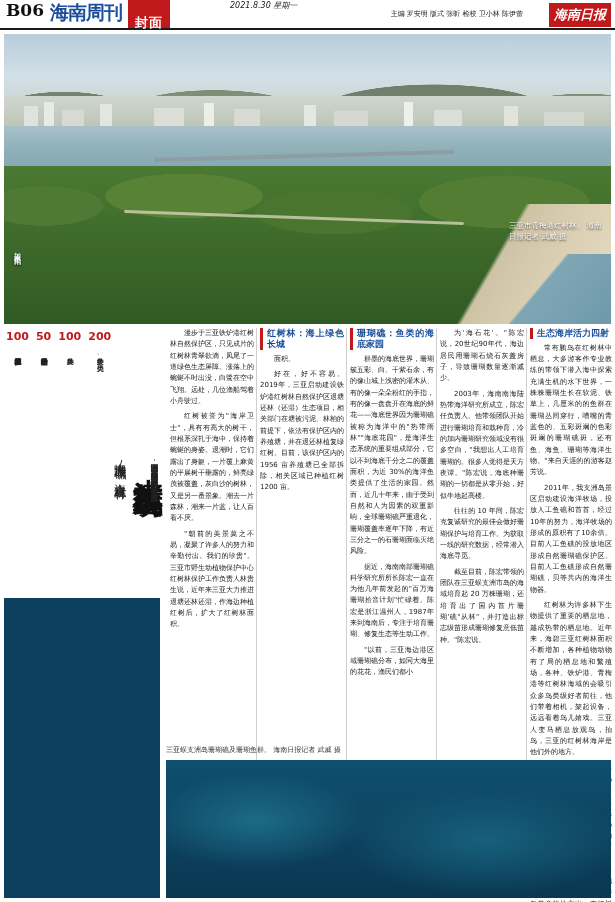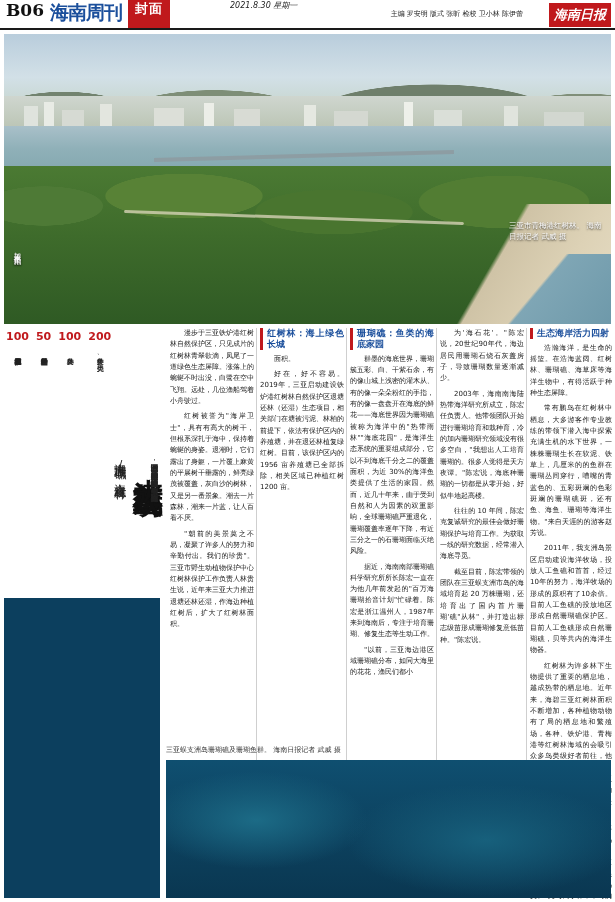--- a/index.html
+++ b/index.html
@@ -36,21 +36,21 @@
     font-weight: bold;
     color: #1b4f9c;
     letter-spacing: -1px;
     margin-right: 6px;
   }
   .mast-badge {
     background: #c0191c;
     color: #fff;
     font-size: 13px;
     font-weight: bold;
-    padding: 2px 7px 3px 7px;
+    padding: 16px 7px 3px 7px;
     letter-spacing: 1px;
     line-height: 1;
   }
   .mast-date {
     font-size: 8px;
     color: #222;
     margin-left: 60px;
     letter-spacing: 0px;
     font-style: italic;
   }
@@ -447,21 +447,20 @@
 
     <div class="col c4">
       <p>为'海石花'。"陈宏说，20世纪90年代，海边居民用珊瑚石烧石灰盖房子，导致珊瑚数量逐渐减少。</p>
       <p>2003年，海南南海陆热带海洋研究所成立，陈宏任负责人。他带领团队开始进行珊瑚培育和栽种育，冷的加内珊瑚研究领域没有很多空白，"我想出人工培育珊瑚的。很多人觉得是天方夜谭。"陈宏说，海底种珊瑚的一切都是从零开始，好似牛地起高楼。</p>
       <p>往往的 10 年间，陈宏克复诚研究的最佳会做好珊瑚保护与培育工作。为获取一线的研究数据，经常潜入海底寻觅。</p>
       <p>截至目前，陈宏带领的团队在三亚蜈支洲市岛的海域培育起 20 万株珊瑚，还培育出了国内首片珊瑚'礁"从林"，并打造出标志级苗形成珊瑚修复意低苗种。"陈宏说。</p>
     </div>
 
     <div class="col c5">
       <div class="sec-head">生态海岸活力四射</div>
-      <p>浩瀚海洋，是生命的摇篮。在浩海蓝阔、红树林、珊瑚礁、海草床等海洋生物中，有得活跃于种种生态屏障。</p>
       <p>常有鹏鸟在红树林中栖息，大多游客作专业教练的带领下潜入海中探索充满生机的水下世界，一株株珊瑚生长在软泥、铁草上，几厘米的的鱼群在珊瑚丛间穿行，嘈嘴的青蓝色的、五彩斑斓的色彩斑斓的珊瑚礁斑，还有鱼、海鱼、珊瑚等海洋生物。"来自天涯的的游客赵芳说。</p>
       <p>2011年，我支洲岛景区启动建设海洋牧场，投放人工鱼礁和首首，经过10年的努力，海洋牧场的形成的原积有了10余倍。目前人工鱼礁的投放地区形成自然珊瑚礁保护区。目前人工鱼礁形成自然珊瑚礁，贝等共内的海洋生物器。</p>
       <p>红树林为许多林下生物提供了重要的栖息地，越成热带的栖息地。近年来，海碧三亚红树林面积不断增加，各种植物动物有了局的栖息地和繁殖场，各种、铁炉港、青梅港等红树林海域的会吸引众多鸟类级好者前往，他们带着相机，架起设备，远远看着鸟儿嬉戏。三亚人变马栖息放观鸟，拍鸟，三亚的红树林海岸是他们外的地方。</p>
       <p>"近年来，随着红树林面积增加，生态恢复，鸟的种类明显增多。除了常见白鹭鸟、三亚还出现过白胸田鸡、红翠翡翠、黑水鸡、褐翅鸦等珍稀鸟类。"支鸟鹤小林，不时的红树林被海鸟的鸟类有所不同。具体来说：三四月份、常有鹏鸟在红树林中栖息，例如小白鹭、池鹭、苍鹭等；在这些海洋鸟类多的地方出，在红树林的生态设可是一步改善的生物得显正步近与自然了。</p>
     </div>
   </div>
 
   <div class="photo-coral">
     <div class="coral-bg"></div>
     <svg width="156" height="300" viewBox="0 0 156 300">

